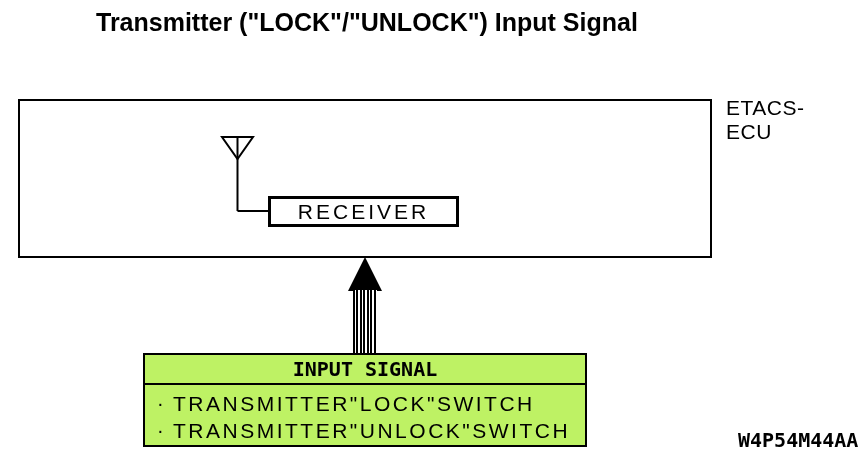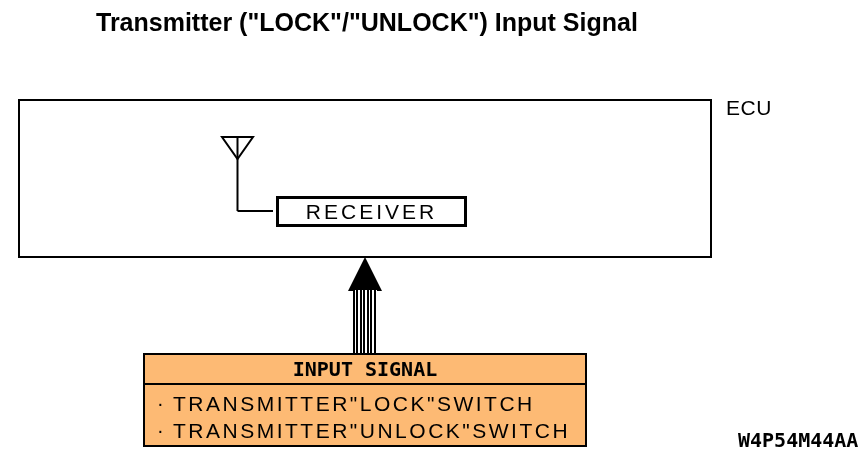--- a/index.html
+++ b/index.html
@@ -42,21 +42,21 @@
     line-height: 24px;
     letter-spacing: 0.5px;
   }
   .antenna {
     position: absolute;
     left: 215px;
     top: 130px;
   }
   .receiver-box {
     position: absolute;
-    left: 276px;
+    left: 268px;
     top: 196px;
     width: 191px;
     height: 31px;
     border: 3px solid #000000;
     box-sizing: border-box;
     background: #ffffff;
     display: flex;
     align-items: center;
     justify-content: center;
   }
@@ -84,21 +84,21 @@
     background: repeating-linear-gradient(to right, #000000 0px, #000000 2px, #ffffff 2px, #ffffff 3.5px);
   }
   .input-box {
     position: absolute;
     left: 143px;
     top: 353px;
     width: 444px;
     height: 94px;
     border: 2px solid #000000;
     box-sizing: border-box;
-    background: #fdba74;
+    background: #bef264;
   }
   .input-header {
     height: 28px;
     border-bottom: 2px solid #000000;
     display: flex;
     align-items: center;
     justify-content: center;
     font-family: "DejaVu Sans Mono", monospace;
     font-size: 20px;
     font-weight: bold;
@@ -136,20 +136,21 @@
 </head>
 <body>
 
 <div class="canvas">
 
   <div class="title">Transmitter ("LOCK"/"UNLOCK") Input Signal</div>
 
   <div class="ecu-box"></div>
 
   <div class="ecu-label">
+    <div>ETACS-</div>
     <div>ECU</div>
   </div>
 
   <svg class="antenna" width="58" height="84" viewBox="0 0 58 84" xmlns="http://www.w3.org/2000/svg">
     <polygon points="7,7 38,7 22.5,29" fill="none" stroke="#000000" stroke-width="2"></polygon>
     <line x1="22.5" y1="7" x2="22.5" y2="81" stroke="#000000" stroke-width="2"></line>
     <line x1="22.5" y1="81" x2="58" y2="81" stroke="#000000" stroke-width="2"></line>
   </svg>
 
   <div class="receiver-box">

